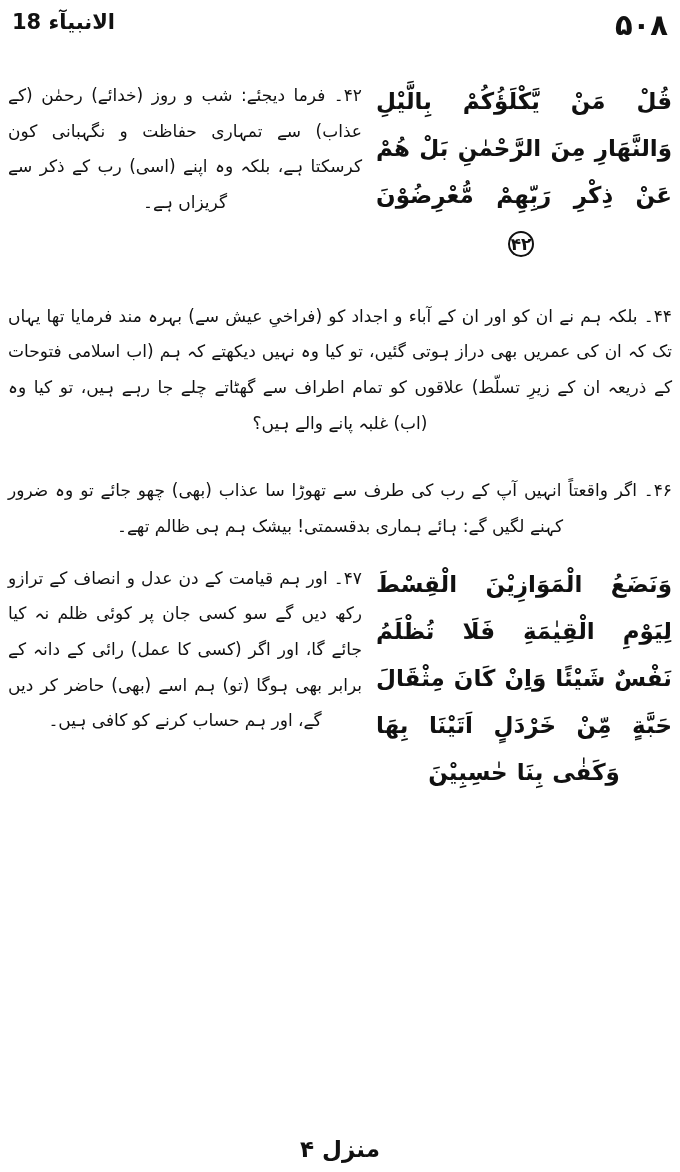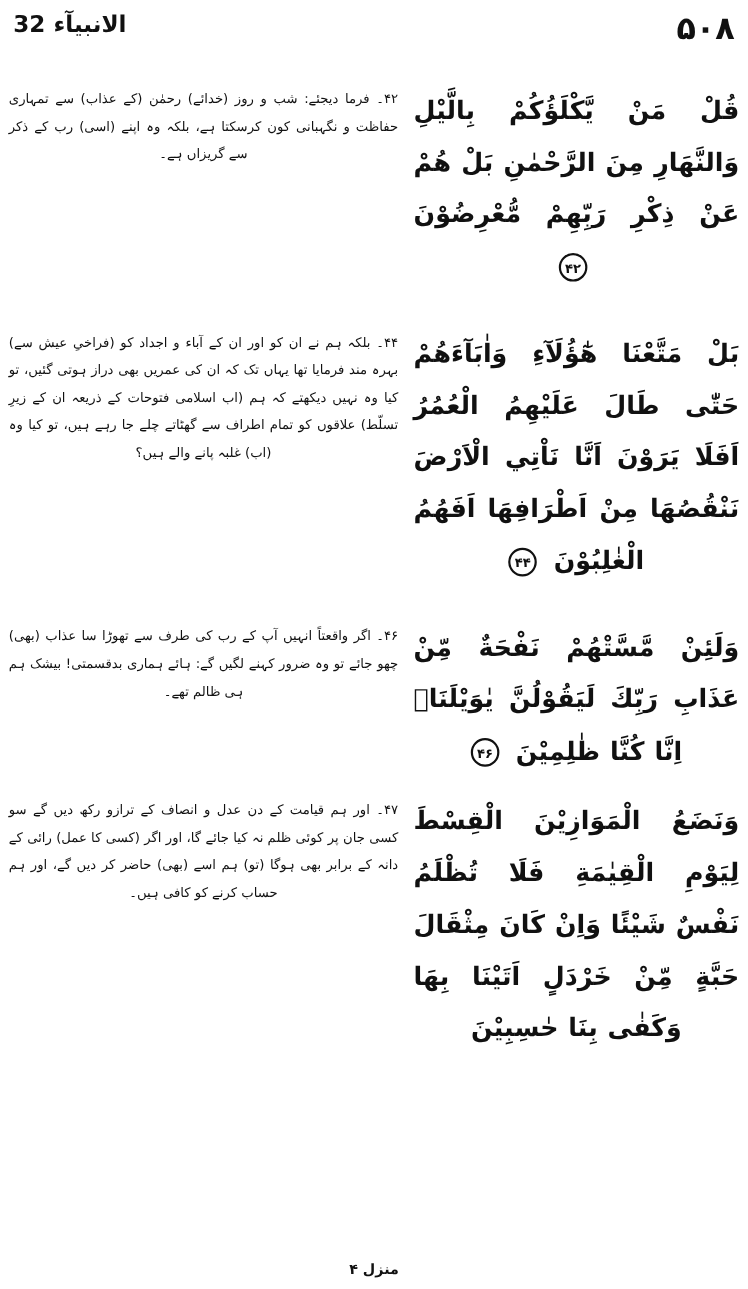--- a/index.html
+++ b/index.html
@@ -59,90 +59,82 @@
     font-size: 23px;
     font-weight: bold;
     line-height: 2.05;
     word-spacing: 1px;
   }
   .urdu-cell {
     flex: 1 1 auto;
     direction: rtl;
     text-align: justify;
     text-align-last: center;
-    font-size: 12px;
+    font-size: 17px;
     line-height: 2.1;
   }
   .ayah-badge {
     display: inline-flex;
     align-items: center;
     justify-content: center;
     width: 26px;
     height: 26px;
     border: 2px solid #111111;
     border-radius: 50%;
-    font-size: 12px;
+    font-size: 17px;
     font-weight: bold;
     line-height: 1;
     vertical-align: middle;
     margin-right: 6px;
     padding-top: 1px;
     box-sizing: border-box;
   }
   
   .page-footer {
     position: absolute;
     bottom: 10px;
     left: 0;
     right: 0;
     text-align: center;
-    font-size: 13px;
+    font-size: 23px;
     font-weight: bold;
     margin-top: 36px;
   }
 </style>
 </head>
 <body>
 
 <div class="page">
 
   <div class="page-header">
     <span class="hdr-page-number">۵۰۸</span>
-    <span class="hdr-surah">الانبیآء 32</span>
+    <span class="hdr-surah">الانبیآء 18</span>
   </div>
 
   <div class="content">
 
     <div class="verse-row">
       <div class="arabic-cell">
         <span>قُلْ مَنْ يَّكْلَؤُكُمْ بِالَّيْلِ وَالنَّهَارِ مِنَ الرَّحْمٰنِ بَلْ هُمْ عَنْ ذِكْرِ رَبِّهِمْ مُّعْرِضُوْنَ</span>
         <span class="ayah-badge">۴۲</span>
       </div>
       <div class="urdu-cell">۴۲۔ فرما دیجئے: شب و روز (خدائے) رحمٰن (کے عذاب) سے تمہاری حفاظت و نگہبانی کون کرسکتا ہے، بلکہ وہ اپنے (اسی) رب کے ذکر سے گریزاں ہے۔</div>
     </div>
 
     <div class="verse-row">
     </div>
 
     <div class="verse-row">
-      <div class="arabic-cell">
-        <span>بَلْ مَتَّعْنَا هٰٓؤُلَآءِ وَاٰبَآءَهُمْ حَتّٰى طَالَ عَلَيْهِمُ الْعُمُرُ اَفَلَا يَرَوْنَ اَنَّا نَاْتِي الْاَرْضَ نَنْقُصُهَا مِنْ اَطْرَافِهَا اَفَهُمُ الْغٰلِبُوْنَ</span>
-        <span class="ayah-badge">۴۴</span>
-      </div>
       <div class="urdu-cell">۴۴۔ بلکہ ہم نے ان کو اور ان کے آباء و اجداد کو (فراخیِ عیش سے) بہرہ مند فرمایا تھا یہاں تک کہ ان کی عمریں بھی دراز ہوتی گئیں، تو کیا وہ نہیں دیکھتے کہ ہم (اب اسلامی فتوحات کے ذریعہ ان کے زیرِ تسلّط) علاقوں کو تمام اطراف سے گھٹاتے چلے جا رہے ہیں، تو کیا وہ (اب) غلبہ پانے والے ہیں؟</div>
     </div>
 
     <div class="verse-row">
     </div>
 
     <div class="verse-row">
-      <div class="arabic-cell">
-        <span>وَلَئِنْ مَّسَّتْهُمْ نَفْحَةٌ مِّنْ عَذَابِ رَبِّكَ لَيَقُوْلُنَّ يٰوَيْلَنَاۤ اِنَّا كُنَّا ظٰلِمِيْنَ</span>
-        <span class="ayah-badge">۴۶</span>
-      </div>
       <div class="urdu-cell">۴۶۔ اگر واقعتاً انہیں آپ کے رب کی طرف سے تھوڑا سا عذاب (بھی) چھو جائے تو وہ ضرور کہنے لگیں گے: ہائے ہماری بدقسمتی! بیشک ہم ہی ظالم تھے۔</div>
     </div>
 
     <div class="verse-row">
       <div class="arabic-cell">
         <span>وَنَضَعُ الْمَوَازِيْنَ الْقِسْطَ لِيَوْمِ الْقِيٰمَةِ فَلَا تُظْلَمُ نَفْسٌ شَيْئًا وَاِنْ كَانَ مِثْقَالَ حَبَّةٍ مِّنْ خَرْدَلٍ اَتَيْنَا بِهَا وَكَفٰى بِنَا حٰسِبِيْنَ</span>
         
       </div>
       <div class="urdu-cell">۴۷۔ اور ہم قیامت کے دن عدل و انصاف کے ترازو رکھ دیں گے سو کسی جان پر کوئی ظلم نہ کیا جائے گا، اور اگر (کسی کا عمل) رائی کے دانہ کے برابر بھی ہوگا (تو) ہم اسے (بھی) حاضر کر دیں گے، اور ہم حساب کرنے کو کافی ہیں۔</div>
     </div>

